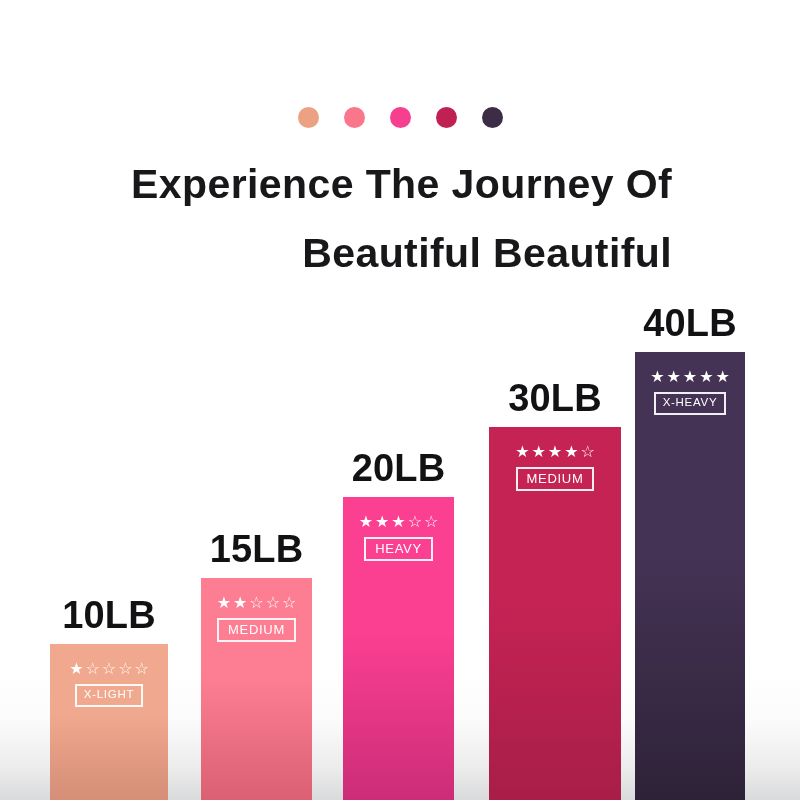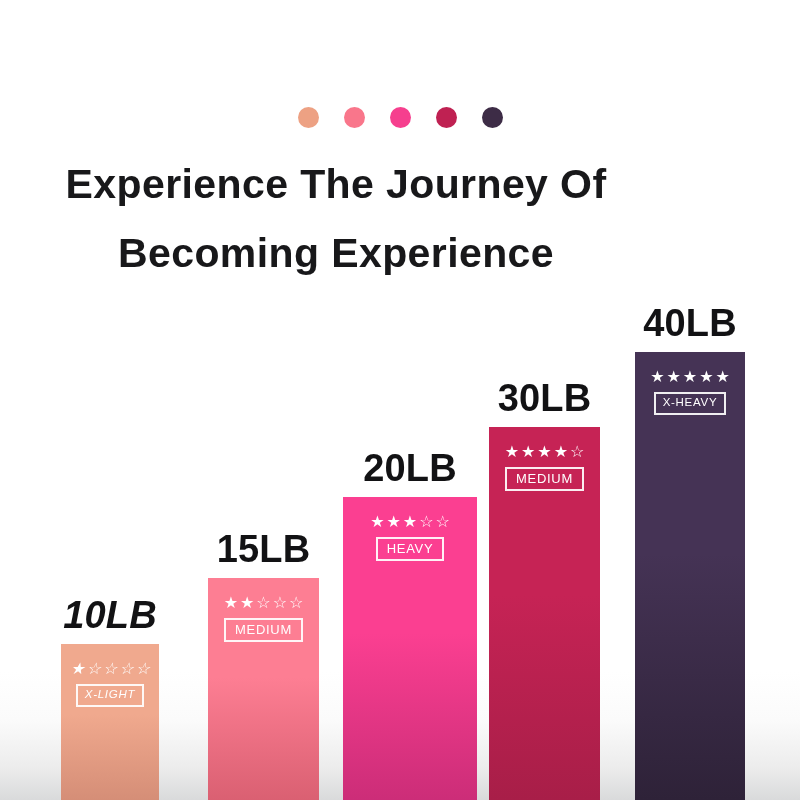--- a/index.html
+++ b/index.html
@@ -43,21 +43,21 @@
     height: 21px;
     border-radius: 50%;
   }
 
   
   #title-block {
     position: absolute;
     top: 150px;
     left: 0;
     width: 672px;
-    text-align: center;
+    text-align: right;
     color: #18181a;
     font-weight: bold;
     font-size: 41px;
     letter-spacing: 0.4px;
     line-height: 69px;
   }
   #title-block .tline {
     display: block;
     white-space: nowrap;
   }
@@ -139,73 +139,73 @@
   <div id="dot-row">
       <div class="dot" style="background: rgb(237, 161, 131);"></div>
       <div class="dot" style="background: rgb(249, 118, 139);"></div>
       <div class="dot" style="background: rgb(246, 63, 142);"></div>
       <div class="dot" style="background: rgb(191, 33, 82);"></div>
       <div class="dot" style="background: rgb(61, 44, 70);"></div>
     </div>
 
   <div id="title-block">
     <span class="tline">Experience The Journey Of</span>
-    <span class="tline">Becoming Experience</span>
+    <span class="tline">Beautiful Beautiful</span>
   </div>
 
   <div id="chart">
-      <div class="bar-col" style="left: 61px; width: 98px; height: 156px; font-style: italic;">
+      <div class="bar-col" style="left: 50px; width: 118px; height: 156px;">
         <div class="bar-label">10LB</div>
         <div class="bar">
           <div class="bar-inner" style="background: linear-gradient(rgb(240, 169, 142) 0%, rgb(240, 169, 142) 45%, rgb(213, 142, 119) 100%);"></div>
           <div class="rating">
             <div class="stars">
               <span class="st">★</span>
               <span class="st">☆</span>
               <span class="st">☆</span>
               <span class="st">☆</span>
               <span class="st">☆</span>
             </div>
             <div class="badge small">X-LIGHT</div>
           </div>
         </div>
       </div>
-      <div class="bar-col" style="left: 208px; width: 111px; height: 222px; margin-top: 31px;">
+      <div class="bar-col" style="left: 201px; width: 111px; height: 222px; margin-top: 31px;">
         <div class="bar-label">15LB</div>
         <div class="bar">
           <div class="bar-inner" style="background: linear-gradient(rgb(253, 126, 147) 0%, rgb(253, 126, 147) 45%, rgb(218, 96, 114) 100%);"></div>
           <div class="rating">
             <div class="stars">
               <span class="st">★</span>
               <span class="st">★</span>
               <span class="st">☆</span>
               <span class="st">☆</span>
               <span class="st">☆</span>
             </div>
             <div class="badge">MEDIUM</div>
           </div>
         </div>
       </div>
-      <div class="bar-col" style="left: 343px; width: 134px; height: 303px;">
+      <div class="bar-col" style="left: 343px; width: 111px; height: 303px;">
         <div class="bar-label">20LB</div>
         <div class="bar">
           <div class="bar-inner" style="background: linear-gradient(rgb(251, 63, 145) 0%, rgb(251, 63, 145) 45%, rgb(204, 45, 120) 100%);"></div>
           <div class="rating">
             <div class="stars">
               <span class="st">★</span>
               <span class="st">★</span>
               <span class="st">★</span>
               <span class="st">☆</span>
               <span class="st">☆</span>
             </div>
             <div class="badge">HEAVY</div>
           </div>
         </div>
       </div>
-      <div class="bar-col" style="left: 489px; width: 111px; height: 373px;">
+      <div class="bar-col" style="left: 489px; width: 132px; height: 373px;">
         <div class="bar-label">30LB</div>
         <div class="bar">
           <div class="bar-inner" style="background: linear-gradient(rgb(198, 35, 85) 0%, rgb(198, 35, 85) 45%, rgb(168, 30, 72) 100%);"></div>
           <div class="rating">
             <div class="stars">
               <span class="st">★</span>
               <span class="st">★</span>
               <span class="st">★</span>
               <span class="st">★</span>
               <span class="st">☆</span>

